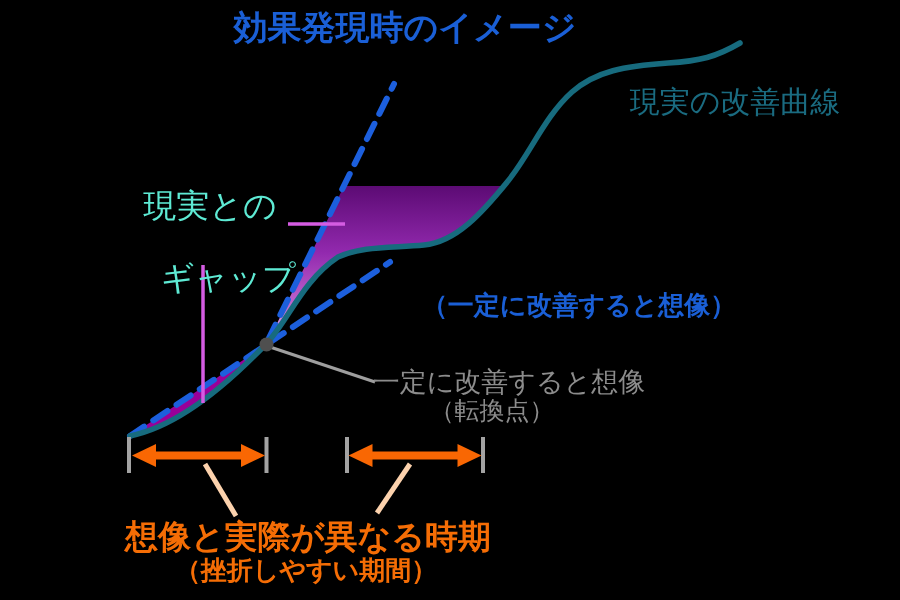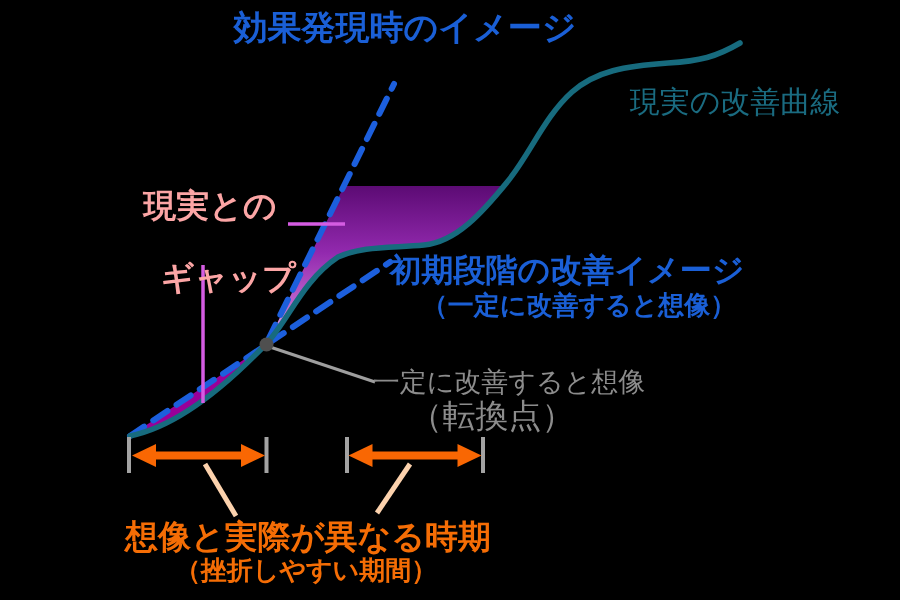--- a/index.html
+++ b/index.html
@@ -5,26 +5,26 @@
   html,body{margin:0;padding:0;background:#000;}
   .stage{
     position:relative;width:900px;height:600px;background:#000000;
     overflow:hidden;
     font-family:"Liberation Sans","DejaVu Sans",sans-serif;
   }
   .stage svg{position:absolute;left:0;top:0;}
   .lbl{position:absolute;white-space:pre;text-align:center;transform:translateX(-50%);}
   .lbl-blue{color:#1a5fd6;font-weight:bold;}
   .lbl-teal{color:#1a6b80;}
-  .lbl-purple{color:#fca5a5;font-weight:bold;line-height:36px;}
+  .lbl-purple{color:#5eead4;font-weight:normal;line-height:36px;}
   .lbl-gray{color:#8c8c8c;}
   .lbl-orange{color:#f56d05;font-weight:bold;}
   .fs34{font-size:34px;} .fs32{font-size:32px;} .fs33{font-size:33px;}
   .fs30{font-size:30px;} .fs27{font-size:27px;} .fs26{font-size:26px;}
-  .fs25{font-size:33px;}
+  .fs25{font-size:25px;}
 </style>
 </head>
 <body>
 
 <div class="stage">
 
   <svg width="900" height="600" viewBox="0 0 900 600">
     <defs>
       <linearGradient id="gapGrad" gradientUnits="userSpaceOnUse" x1="0" y1="186" x2="0" y2="344">
         <stop offset="0" stop-color="#5c0b74"></stop>
@@ -74,21 +74,20 @@
     <path d="M 410 464 L 377 513" stroke="#fcd2ad" stroke-width="5"></path>
   </svg>
 
   <div class="lbl lbl-blue fs34" style="left:405px;top:5px;">効果発現時のイメージ</div>
 
   <div class="lbl lbl-teal fs30" style="left:735px;top:82px;">現実の改善曲線</div>
 
   <div class="lbl lbl-purple fs33" style="left:210px;top:188px;"><span>現実との</span><br>
     <span>ギャップ</span></div>
 
-  <div class="lbl lbl-blue fs32" style="left:567px;top:249px;">初期段階の改善イメージ</div>
   <div class="lbl lbl-blue fs26" style="left:579px;top:288px;">（一定に改善すると想像）</div>
 
   <div class="lbl lbl-gray fs27" style="left:509px;top:364px;">一定に改善すると想像</div>
   <div class="lbl lbl-gray fs25" style="left:492px;top:394px;">（転換点）</div>
 
   <div class="lbl lbl-orange fs33" style="left:308px;top:515px;">想像と実際が異なる時期</div>
   <div class="lbl lbl-orange fs26" style="left:306px;top:553px;">（挫折しやすい期間）</div>
 
 </div>
 

